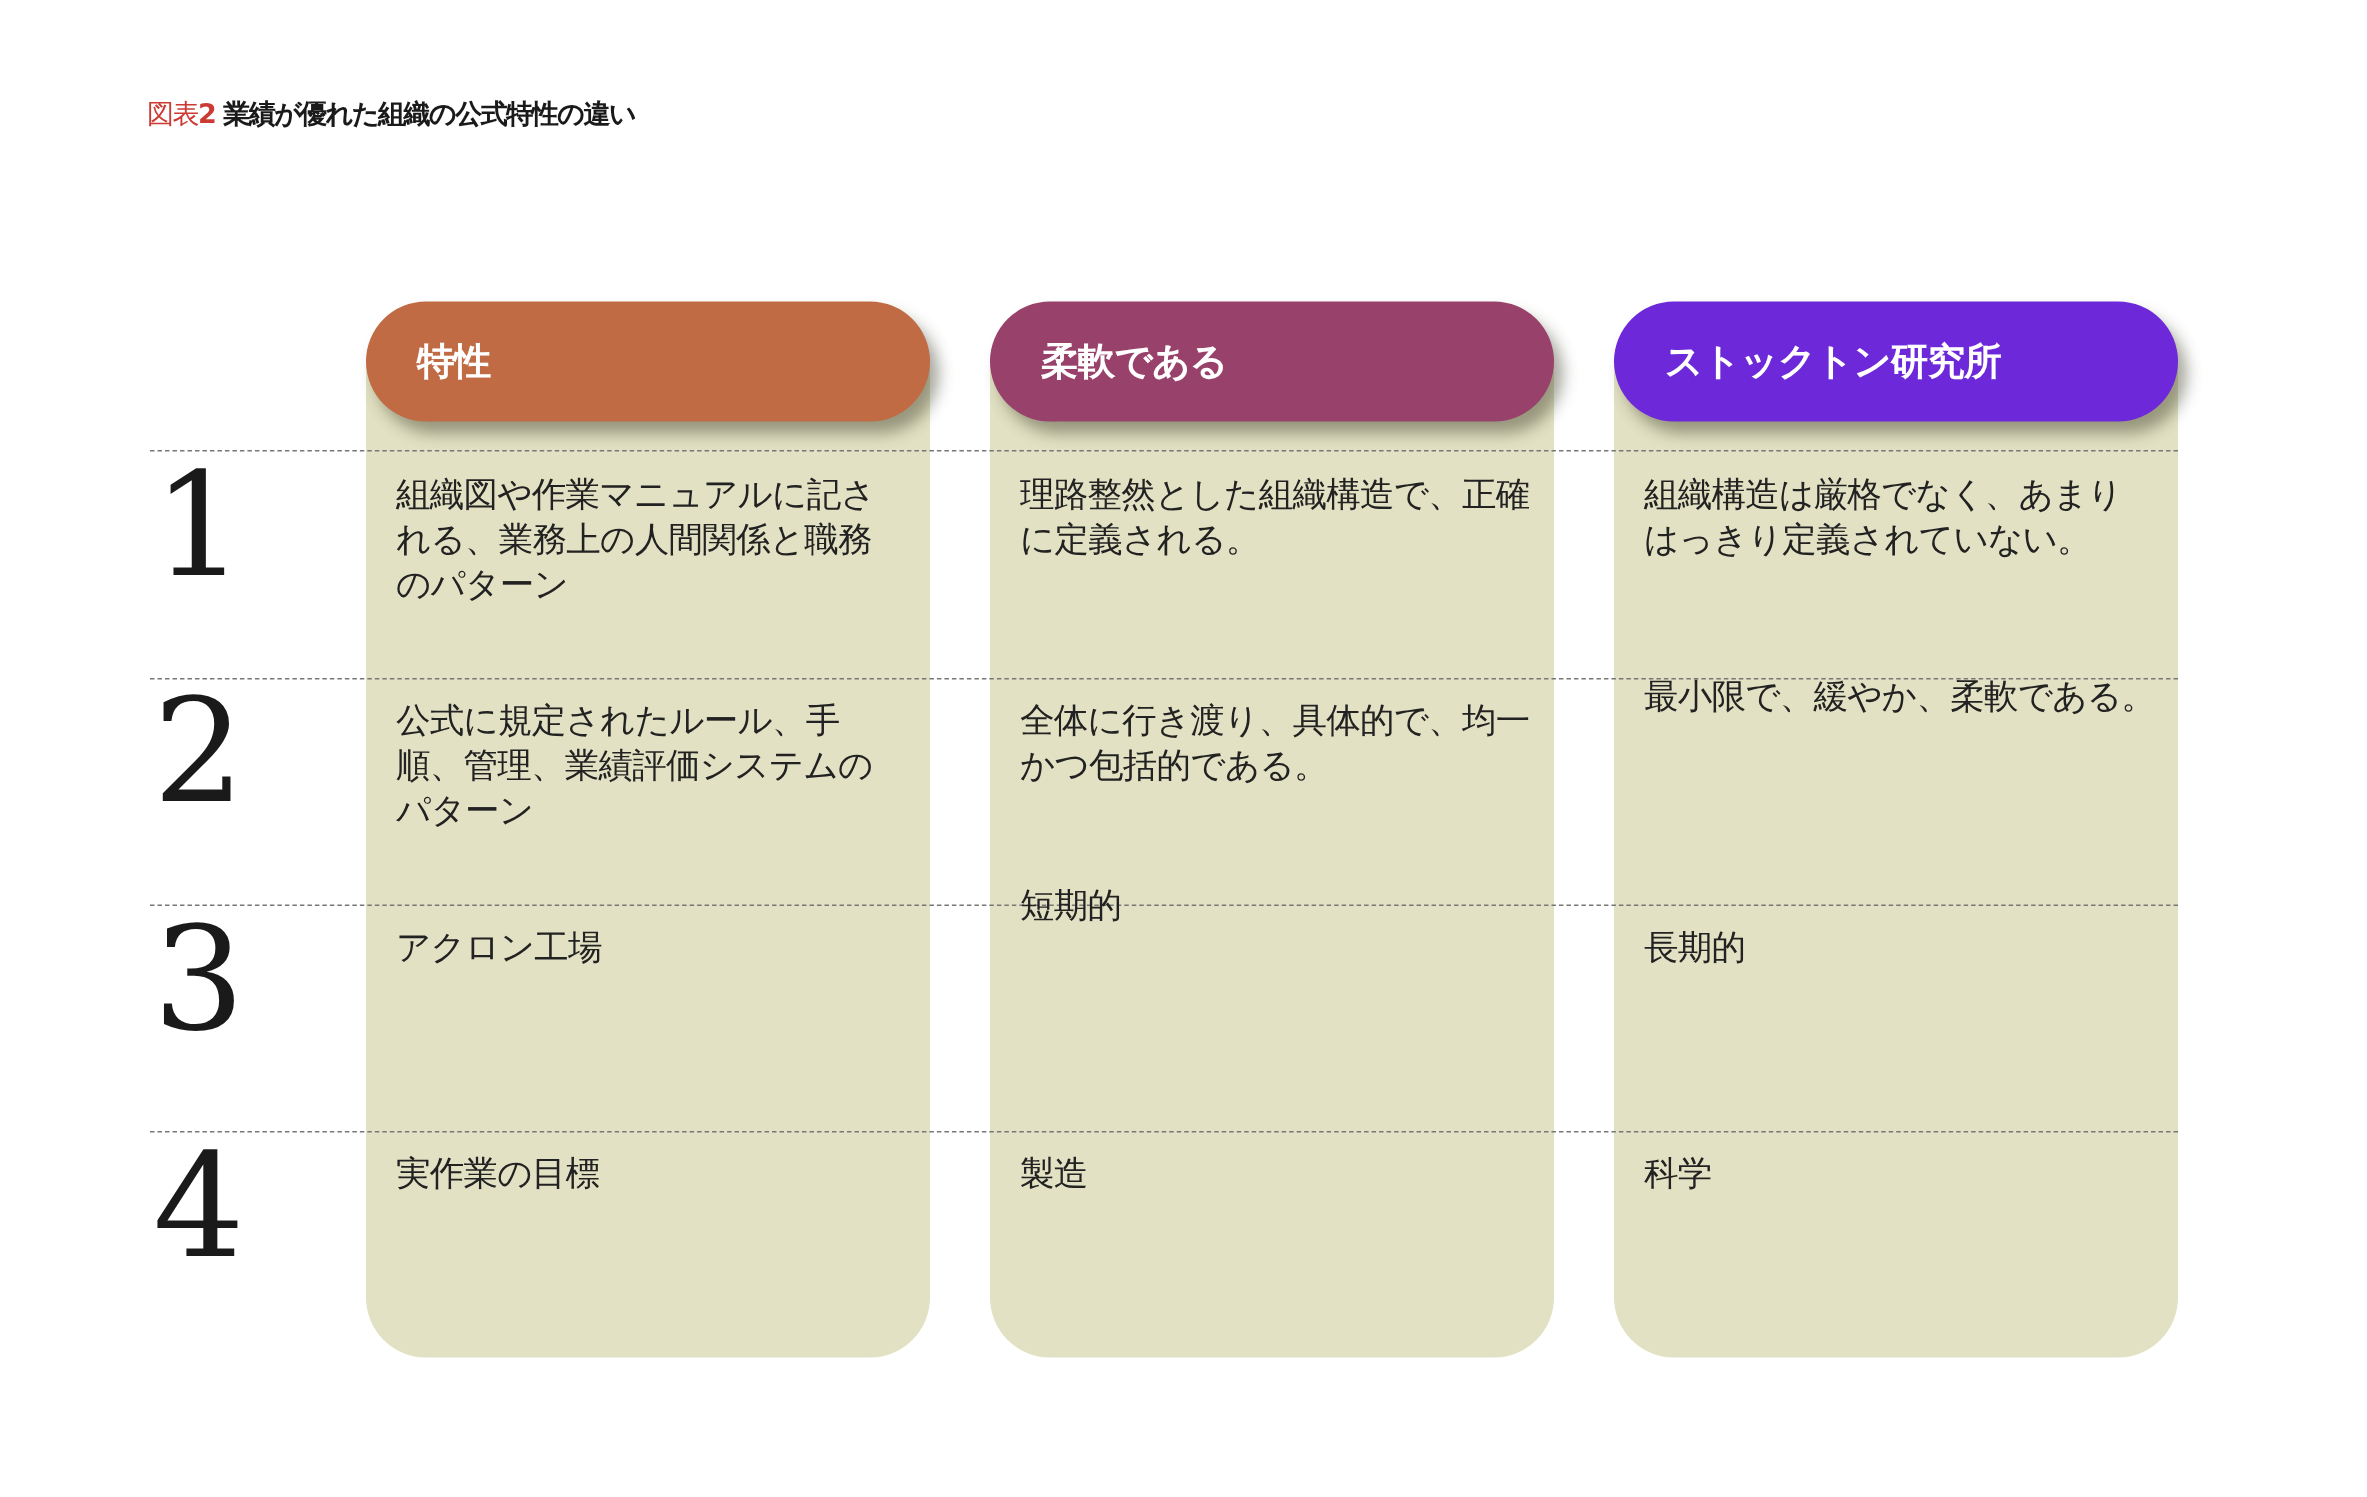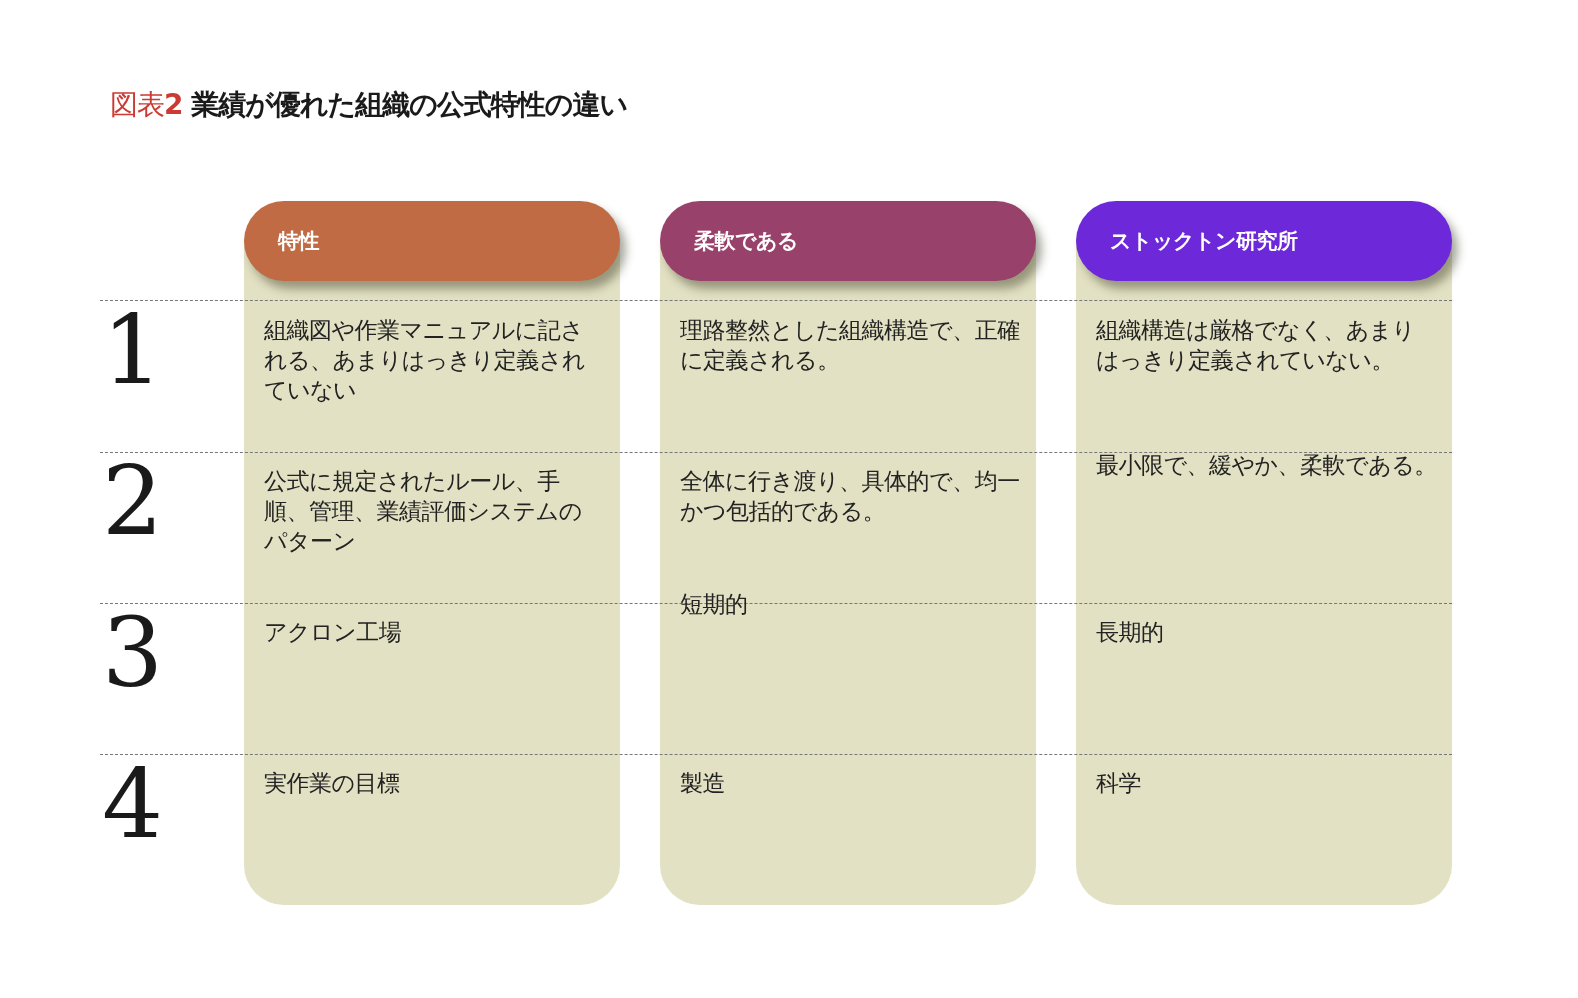--- a/index.html
+++ b/index.html
@@ -1,33 +1,33 @@
 <!DOCTYPE html>
 <html><head>
 <meta charset="utf-8">
 <style>
   html, body { margin: 0; padding: 0; }
   body {
     width: 1578px; height: 998px; background: #ffffff; position: relative; overflow: hidden;
     font-family: "DejaVu Sans", "Liberation Sans", sans-serif; color: #222;
   }
   .title {
-    position: absolute; left: 98px; top: 86px; font-size: 28px; font-weight: bold;
-    letter-spacing: -1px; white-space: nowrap; color: #1a1a1a; margin-left: 12px;
+    position: absolute; left: 98px; top: 64px; font-size: 18px; font-weight: bold;
+    letter-spacing: -1px; white-space: nowrap; color: #1a1a1a;
   }
   .title .fig { color: #cc3b33; font-weight: normal; }
   .title .fig b { font-weight: bold; }
   .col {
     position: absolute; top: 238px; width: 376px; height: 667px;
     background: #e2e1c3; border-radius: 0 0 40px 40px;
   }
   .pill {
     position: absolute; top: 201px; width: 376px; height: 80px; border-radius: 40px;
     box-shadow: 6px 8px 10px rgba(60,60,40,0.45);
-    color: #fff; font-weight: bold; font-size: 21px; line-height: 80px;
+    color: #fff; font-weight: bold; font-size: 25px; line-height: 80px;
     padding-left: 34px; box-sizing: border-box; letter-spacing: -0.5px;
   }
   .dash {
     position: absolute; left: 100px; width: 1352px; height: 0;
     border-top: 1.5px dashed #777;
   }
   .num {
     position: absolute; left: 102px; font-family: "DejaVu Serif", "Liberation Serif", serif;
     font-size: 96px; line-height: 96px; color: #1a1a1a; font-weight: normal;
   }
@@ -55,21 +55,21 @@
 <div class="dash" style="top:300px"></div>
 <div class="dash" style="top:452px"></div>
 <div class="dash" style="top:603px"></div>
 <div class="dash" style="top:754px"></div>
 
 <div class="num" style="top:302px">1</div>
 <div class="num" style="top:453px">2</div>
 <div class="num" style="top:605px">3</div>
 <div class="num" style="top:756px">4</div>
 
-<div class="cell" style="left:264px; top:315px">組織図や作業マニュアルに記される、あまりはっきり定義されていない</div>
+<div class="cell" style="left:264px; top:315px">組織図や作業マニュアルに記される、業務上の人間関係と職務のパターン</div>
 <div class="cell" style="left:680px; top:315px">理路整然とした組織構造で、正確に定義される。</div>
 <div class="cell" style="left:1096px; top:315px">組織構造は厳格でなく、あまりはっきり定義されていない。</div>
 
 <div class="cell" style="left:264px; top:466px">公式に規定されたルール、手順、管理、業績評価システムのパターン</div>
 <div class="cell" style="left:680px; top:466px">全体に行き渡り、具体的で、均一かつ包括的である。</div>
 <div class="cell" style="left:1096px; top:450px; width:350px">最小限で、緩やか、柔軟である。</div>
 
 <div class="cell" style="left:264px; top:617px">アクロン工場</div>
 <div class="cell" style="left:680px; top:589px">短期的</div>
 <div class="cell" style="left:1096px; top:617px">長期的</div>

